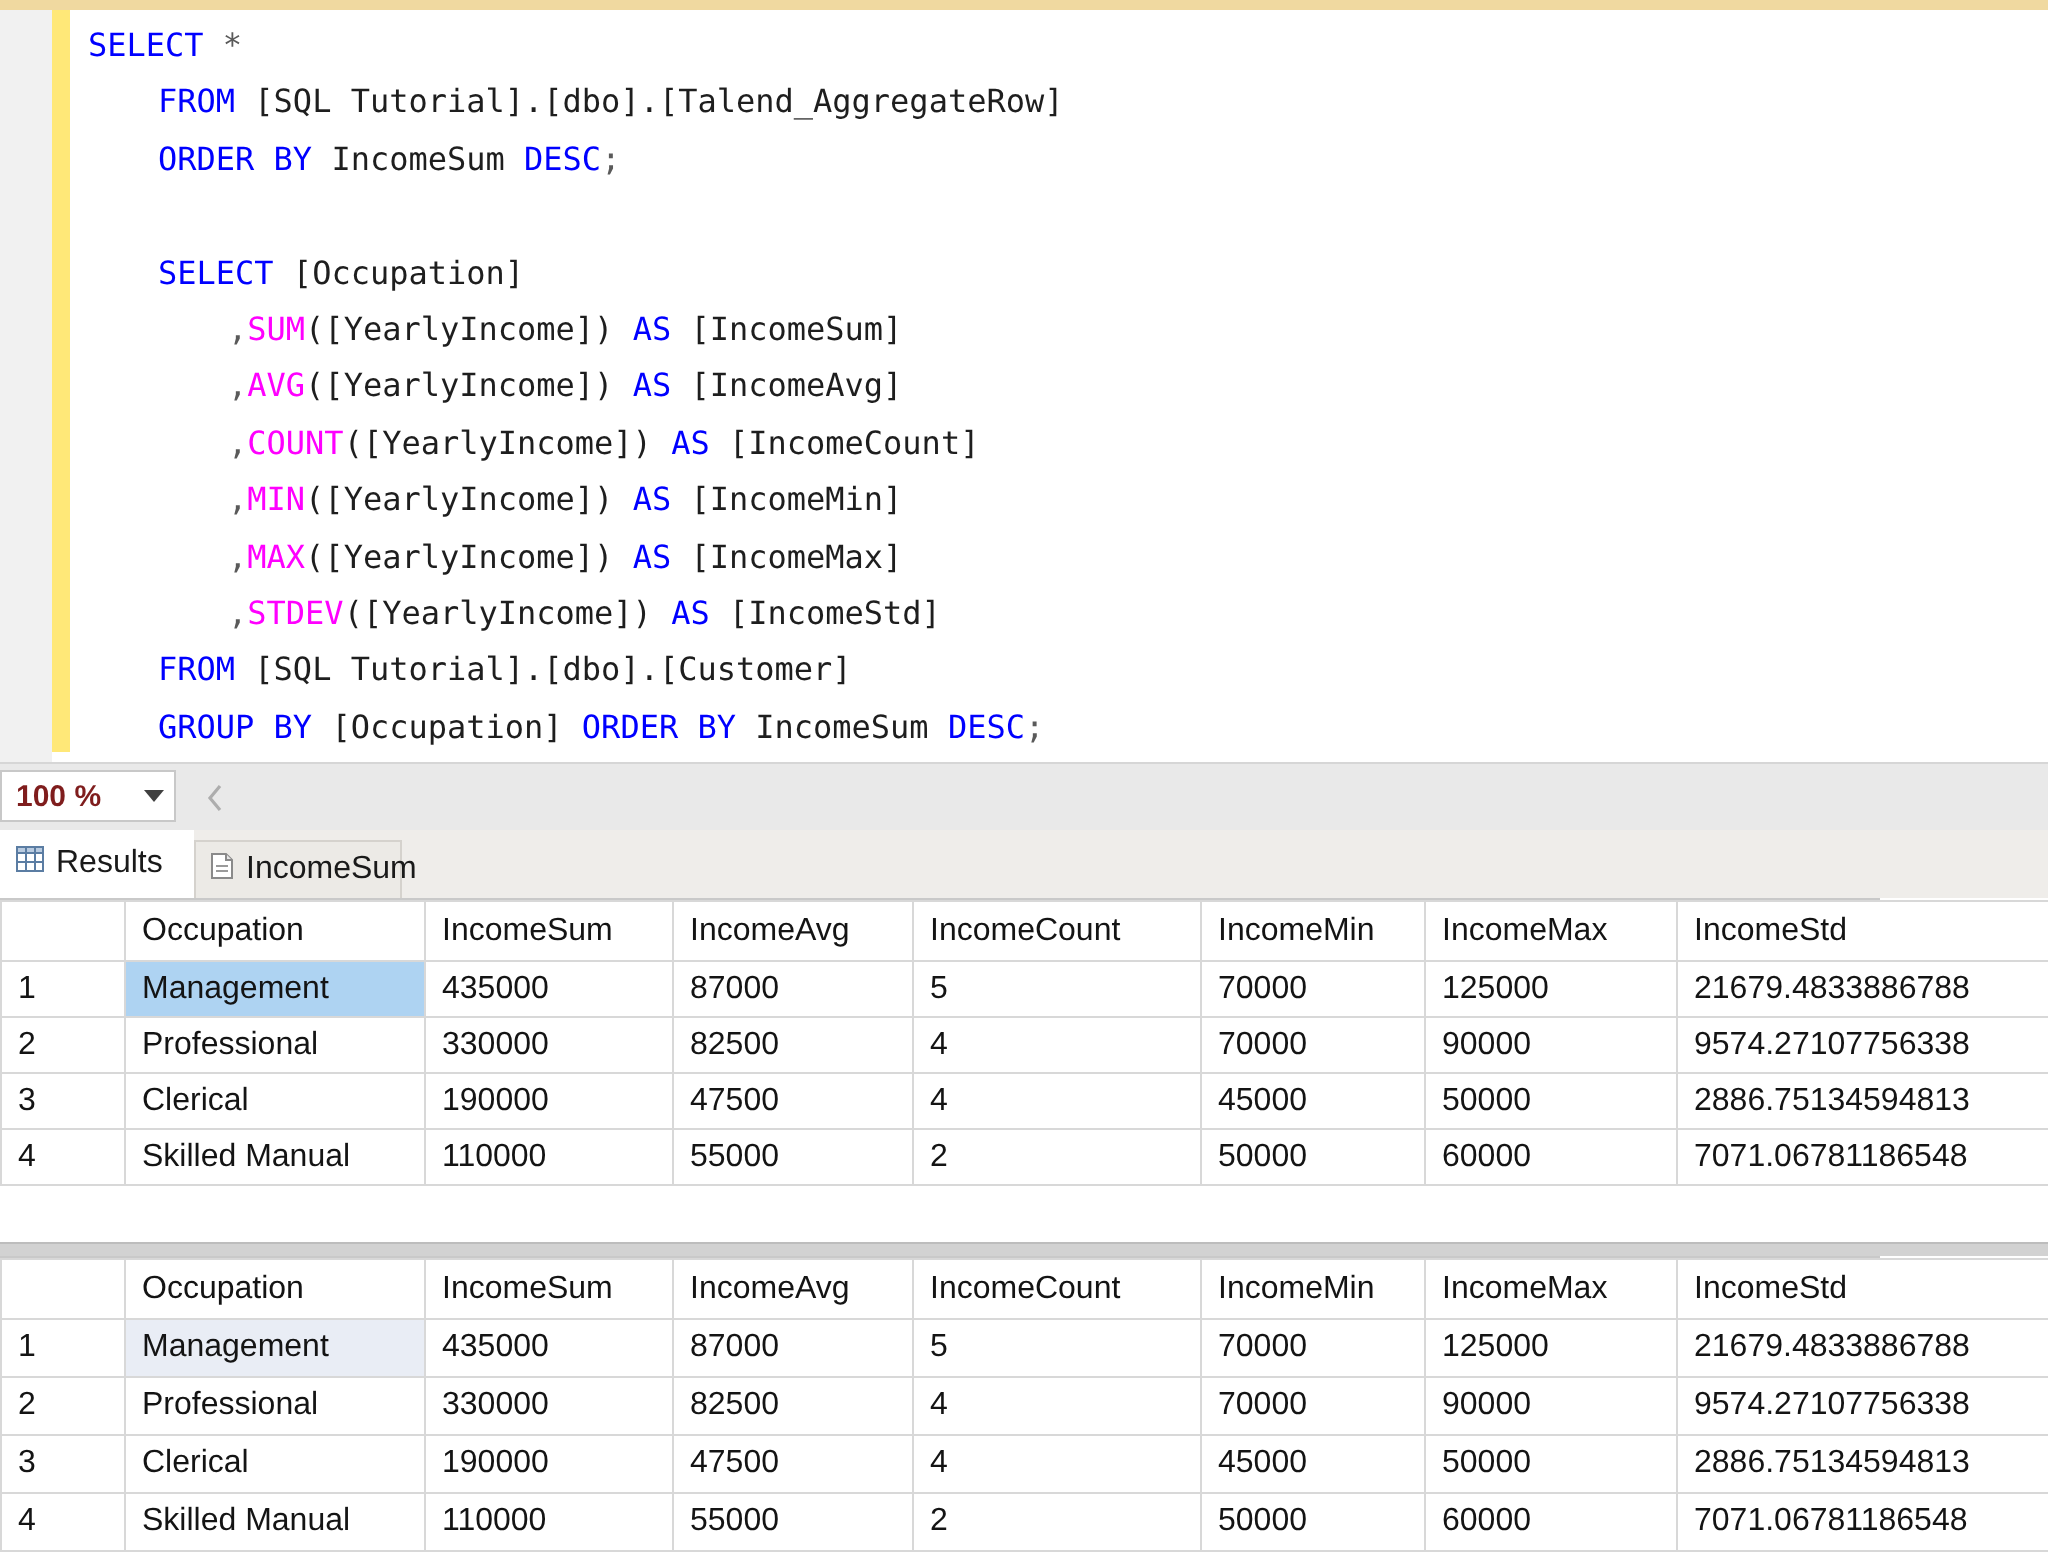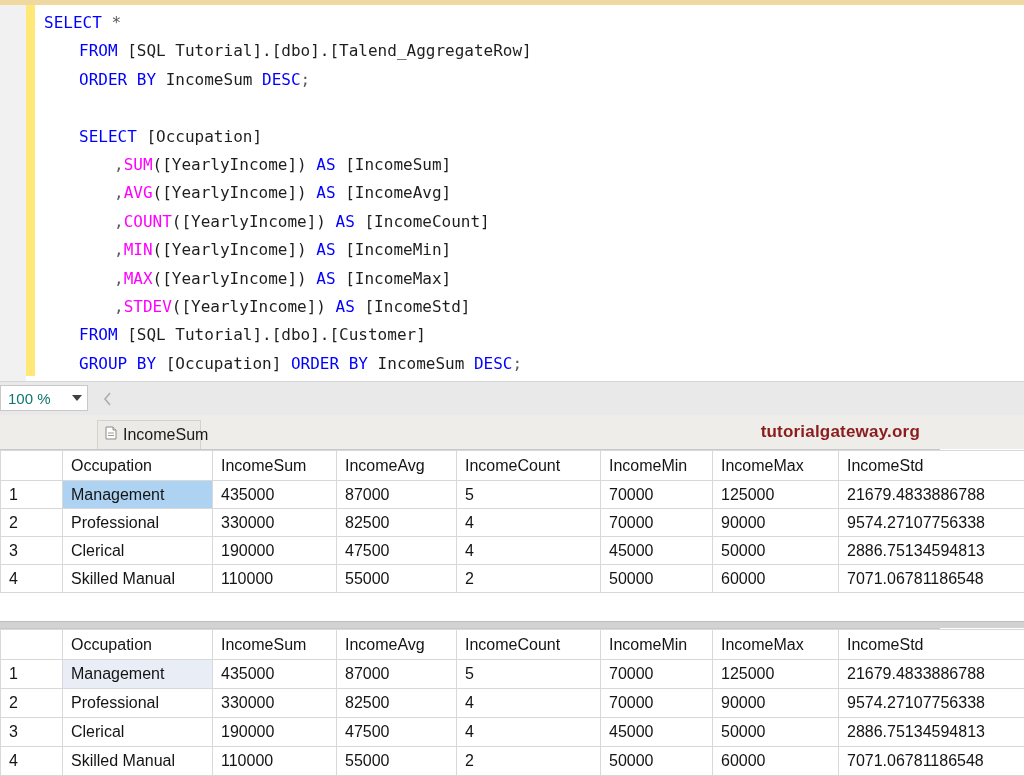--- a/index.html
+++ b/index.html
@@ -22,21 +22,21 @@
   .tok-kw{color:var(--kw,#0000ff);}
   .tok-fn{color:var(--fn,#ff00ff);}
   .tok-id{color:var(--id,#1e1e1e);}
   .tok-op{color:var(--op,#5a5a5a);}
   
   #zoombar{position:absolute;left:0;top:381px;width:1024px;height:34px;background:#e9e9e9;border-top:1px solid #d6d6d6;box-sizing:border-box;}
   .zoom-combo{
     position:absolute;left:0;top:3px;width:88px;height:26px;background:#ffffff;
     border:1px solid #c8c8c8;box-sizing:border-box;display:flex;align-items:center;
   }
-  .zoom-value{flex:1;padding-left:7px;font-size:15px;color:#0f766e;}
+  .zoom-value{flex:1;padding-left:7px;font-size:15px;color:#7f1d1d;font-weight:bold;}
   .combo-arrow{width:20px;display:flex;justify-content:center;align-items:center;}
   .combo-arrow i{display:block;width:0;height:0;border-left:5px solid transparent;border-right:5px solid transparent;border-top:6px solid #404040;}
   .scroll-left{position:absolute;left:100px;top:7px;width:14px;height:20px;display:flex;align-items:center;justify-content:center;}
   
   #tabbar{position:absolute;left:0;top:415px;width:1024px;height:34px;background:#efedea;}
   .tab{display:flex;align-items:center;gap:6px;font-size:16px;color:#1a1a1a;box-sizing:border-box;}
   .tab-active{position:absolute;left:0;top:0;height:34px;width:97px;background:#ffffff;padding-left:8px;}
   .tab-inactive{position:absolute;left:97px;top:5px;height:29px;width:104px;background:#eceae6;border:1px solid #d5d2cd;border-bottom:none;padding-left:7px;}
   .watermark{
     position:absolute;right:104px;top:0;height:34px;line-height:34px;
@@ -78,32 +78,43 @@
       </span>
   </div>
   <span class="scroll-left">
     <svg width="9" height="14" viewBox="0 0 9 14">
         <polyline points="7,1 2,7 7,13" fill="none" stroke="#adadad" stroke-width="1.6"></polyline>
       </svg>
   </span>
 </div>
 
 <div id="tabbar">
+  <div class="tab tab-active">
+    <span>
+      <svg width="14" height="13" viewBox="0 0 14 13">
+        <rect x="0.5" y="0.5" width="13" height="12" fill="#ffffff" stroke="#5b7da3"></rect>
+        <rect x="0.5" y="0.5" width="13" height="3" fill="#b9cbe0" stroke="#5b7da3"></rect>
+        <line x1="5" y1="1" x2="5" y2="12" stroke="#5b7da3"></line>
+        <line x1="9.5" y1="1" x2="9.5" y2="12" stroke="#5b7da3"></line>
+        <line x1="1" y1="8" x2="13" y2="8" stroke="#5b7da3"></line>
+      </svg>
+    </span>
+    <span>Results</span>
+  </div>
   <div class="tab tab-inactive">
     <span>
       <svg width="12" height="14" viewBox="0 0 12 14">
         <path d="M1 1 h7 l3 3 v9 h-10 z" fill="#ffffff" stroke="#8a8a8a"></path>
         <path d="M8 1 v3 h3" fill="#e6e6e6" stroke="#8a8a8a"></path>
         <line x1="3" y1="7" x2="9" y2="7" stroke="#9a9a9a"></line>
         <line x1="3" y1="9.5" x2="9" y2="9.5" stroke="#9a9a9a"></line>
       </svg>
     </span>
     <span>IncomeSum</span>
   </div>
-  <div class="watermark">tutorialgateway.org</div>
 </div>
 
 <div class="grid" id="grid1">
   <table class="rsgrid">
     <colgroup>
       <col style="width:62px">
         <col style="width:150px">
         <col style="width:124px">
         <col style="width:120px">
       <col style="width:144px">

